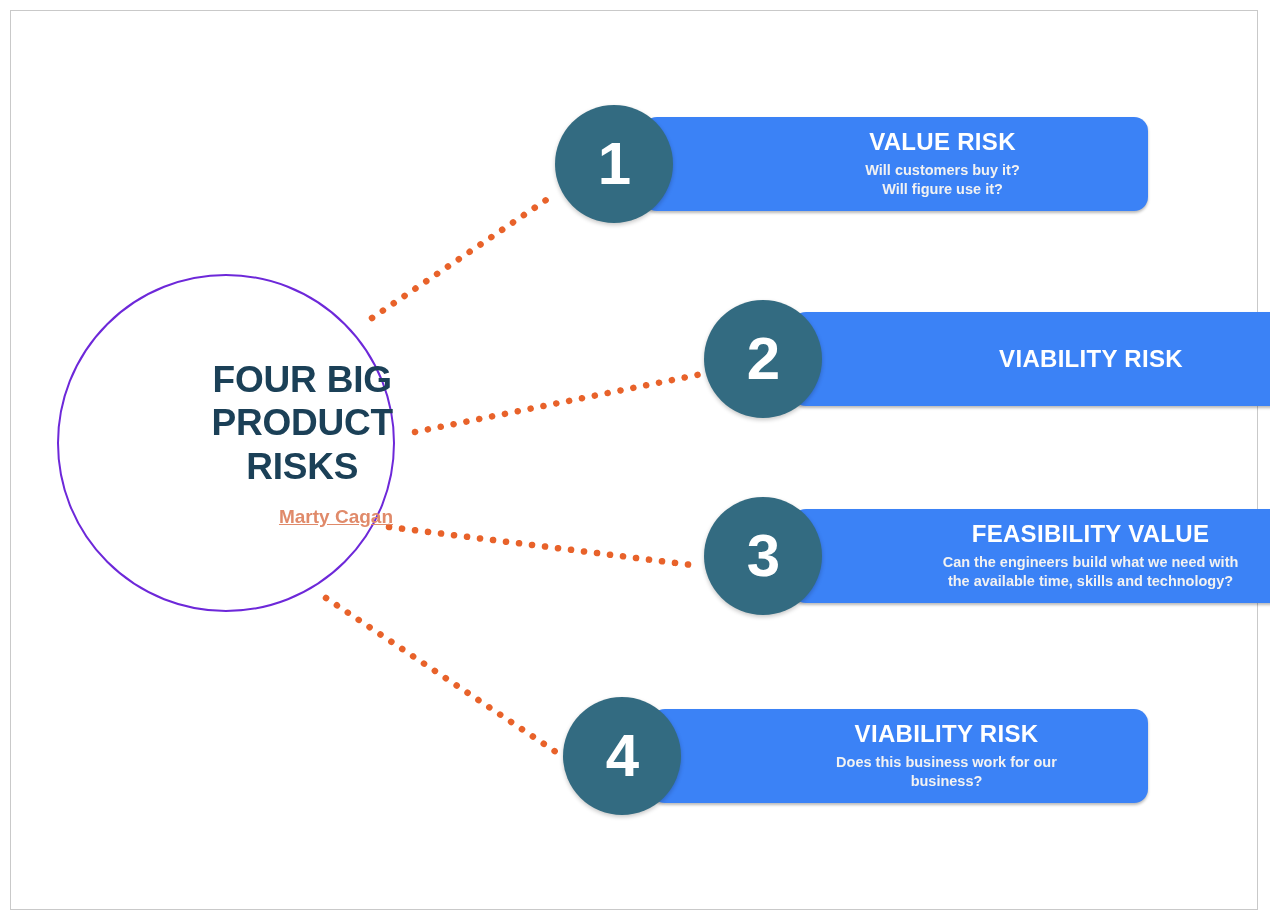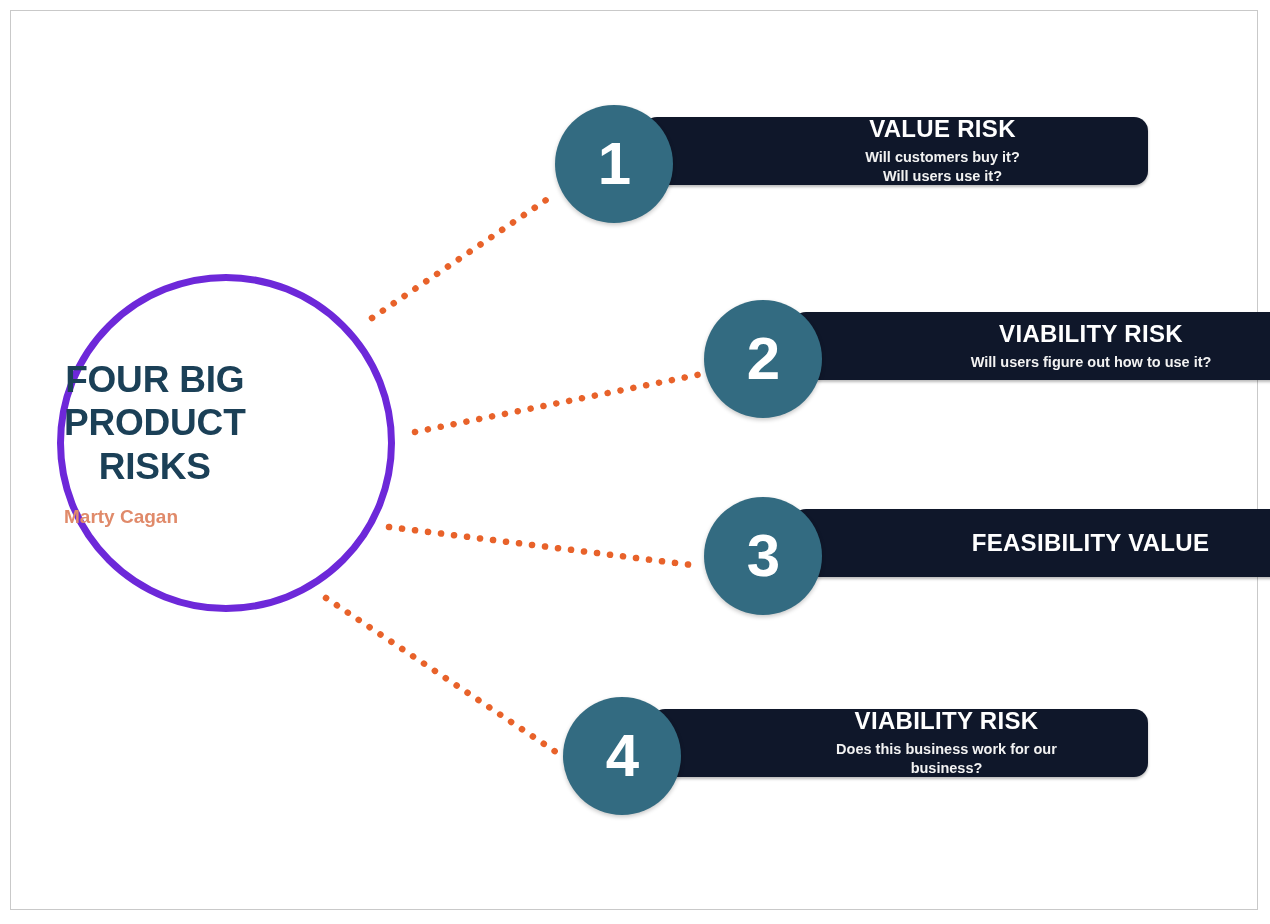--- a/index.html
+++ b/index.html
@@ -44,59 +44,60 @@
     pointer-events: none;
   }
 
   
   .hub {
     position: absolute;
     left: 57px;
     top: 274px;
     width: 338px;
     height: 338px;
-    border: 7px solid #6d28d9;
+    border: 2px solid #6d28d9;
     border-radius: 50%;
     box-sizing: border-box;
     display: flex;
     flex-direction: column;
-    align-items: flex-start;
+    align-items: flex-end;
     justify-content: center;
     background: #ffffff;
   }
   .hub-title {
     color: #1B4057;
     font-size: 37px;
     font-weight: bold;
     line-height: 1.17;
     text-align: center;
     letter-spacing: -0.2px;
     margin: 0 0 4px 0;
     white-space: pre-line;
   }
   .hub-subtitle {
     color: #E08A6A;
     font-size: 19px;
     font-weight: bold;
     text-align: center;
     margin: 14px 0 0 0;
+    text-decoration: underline;
   }
 
   
   .risk-row {
     position: absolute;
     height: 120px;
   }
 
   .risk-card {
     position: absolute;
     left: 88px;
     top: 12px;
-    height: 68px;
-    background: #0f172a;
+    height: 94px;
+    background: #3b82f6;
     border-radius: 14px;
     box-shadow: 0 2px 3px rgba(0,0,0,0.28);
     display: flex;
     flex-direction: column;
     align-items: center;
     justify-content: center;
     box-sizing: border-box;
     padding: 4px 14px 4px 108px;
   }
 
@@ -173,40 +174,41 @@
     <div class="hub-title">FOUR BIG
 PRODUCT
 RISKS</div>
     <div class="hub-subtitle">Marty Cagan</div>
   </div>
 
   <div class="risk-row" id="row-1">
     <div class="risk-card">
       <div class="risk-title">VALUE RISK</div>
       <div class="risk-desc">Will customers buy it?
-Will users use it?</div>
+Will figure use it?</div>
     </div>
     <div class="risk-badge">
       <span>1</span>
     </div>
   </div>
 
   <div class="risk-row" id="row-2">
     <div class="risk-card">
       <div class="risk-title">VIABILITY RISK</div>
-      <div class="risk-desc">Will users figure out how to use it?</div>
     </div>
     <div class="risk-badge">
       <span>2</span>
     </div>
   </div>
 
   <div class="risk-row" id="row-3">
     <div class="risk-card">
       <div class="risk-title">FEASIBILITY VALUE</div>
+      <div class="risk-desc">Can the engineers build what we need with
+the available time, skills and technology?</div>
     </div>
     <div class="risk-badge">
       <span>3</span>
     </div>
   </div>
 
   <div class="risk-row" id="row-4">
     <div class="risk-card">
       <div class="risk-title">VIABILITY RISK</div>
       <div class="risk-desc">Does this business work for our

